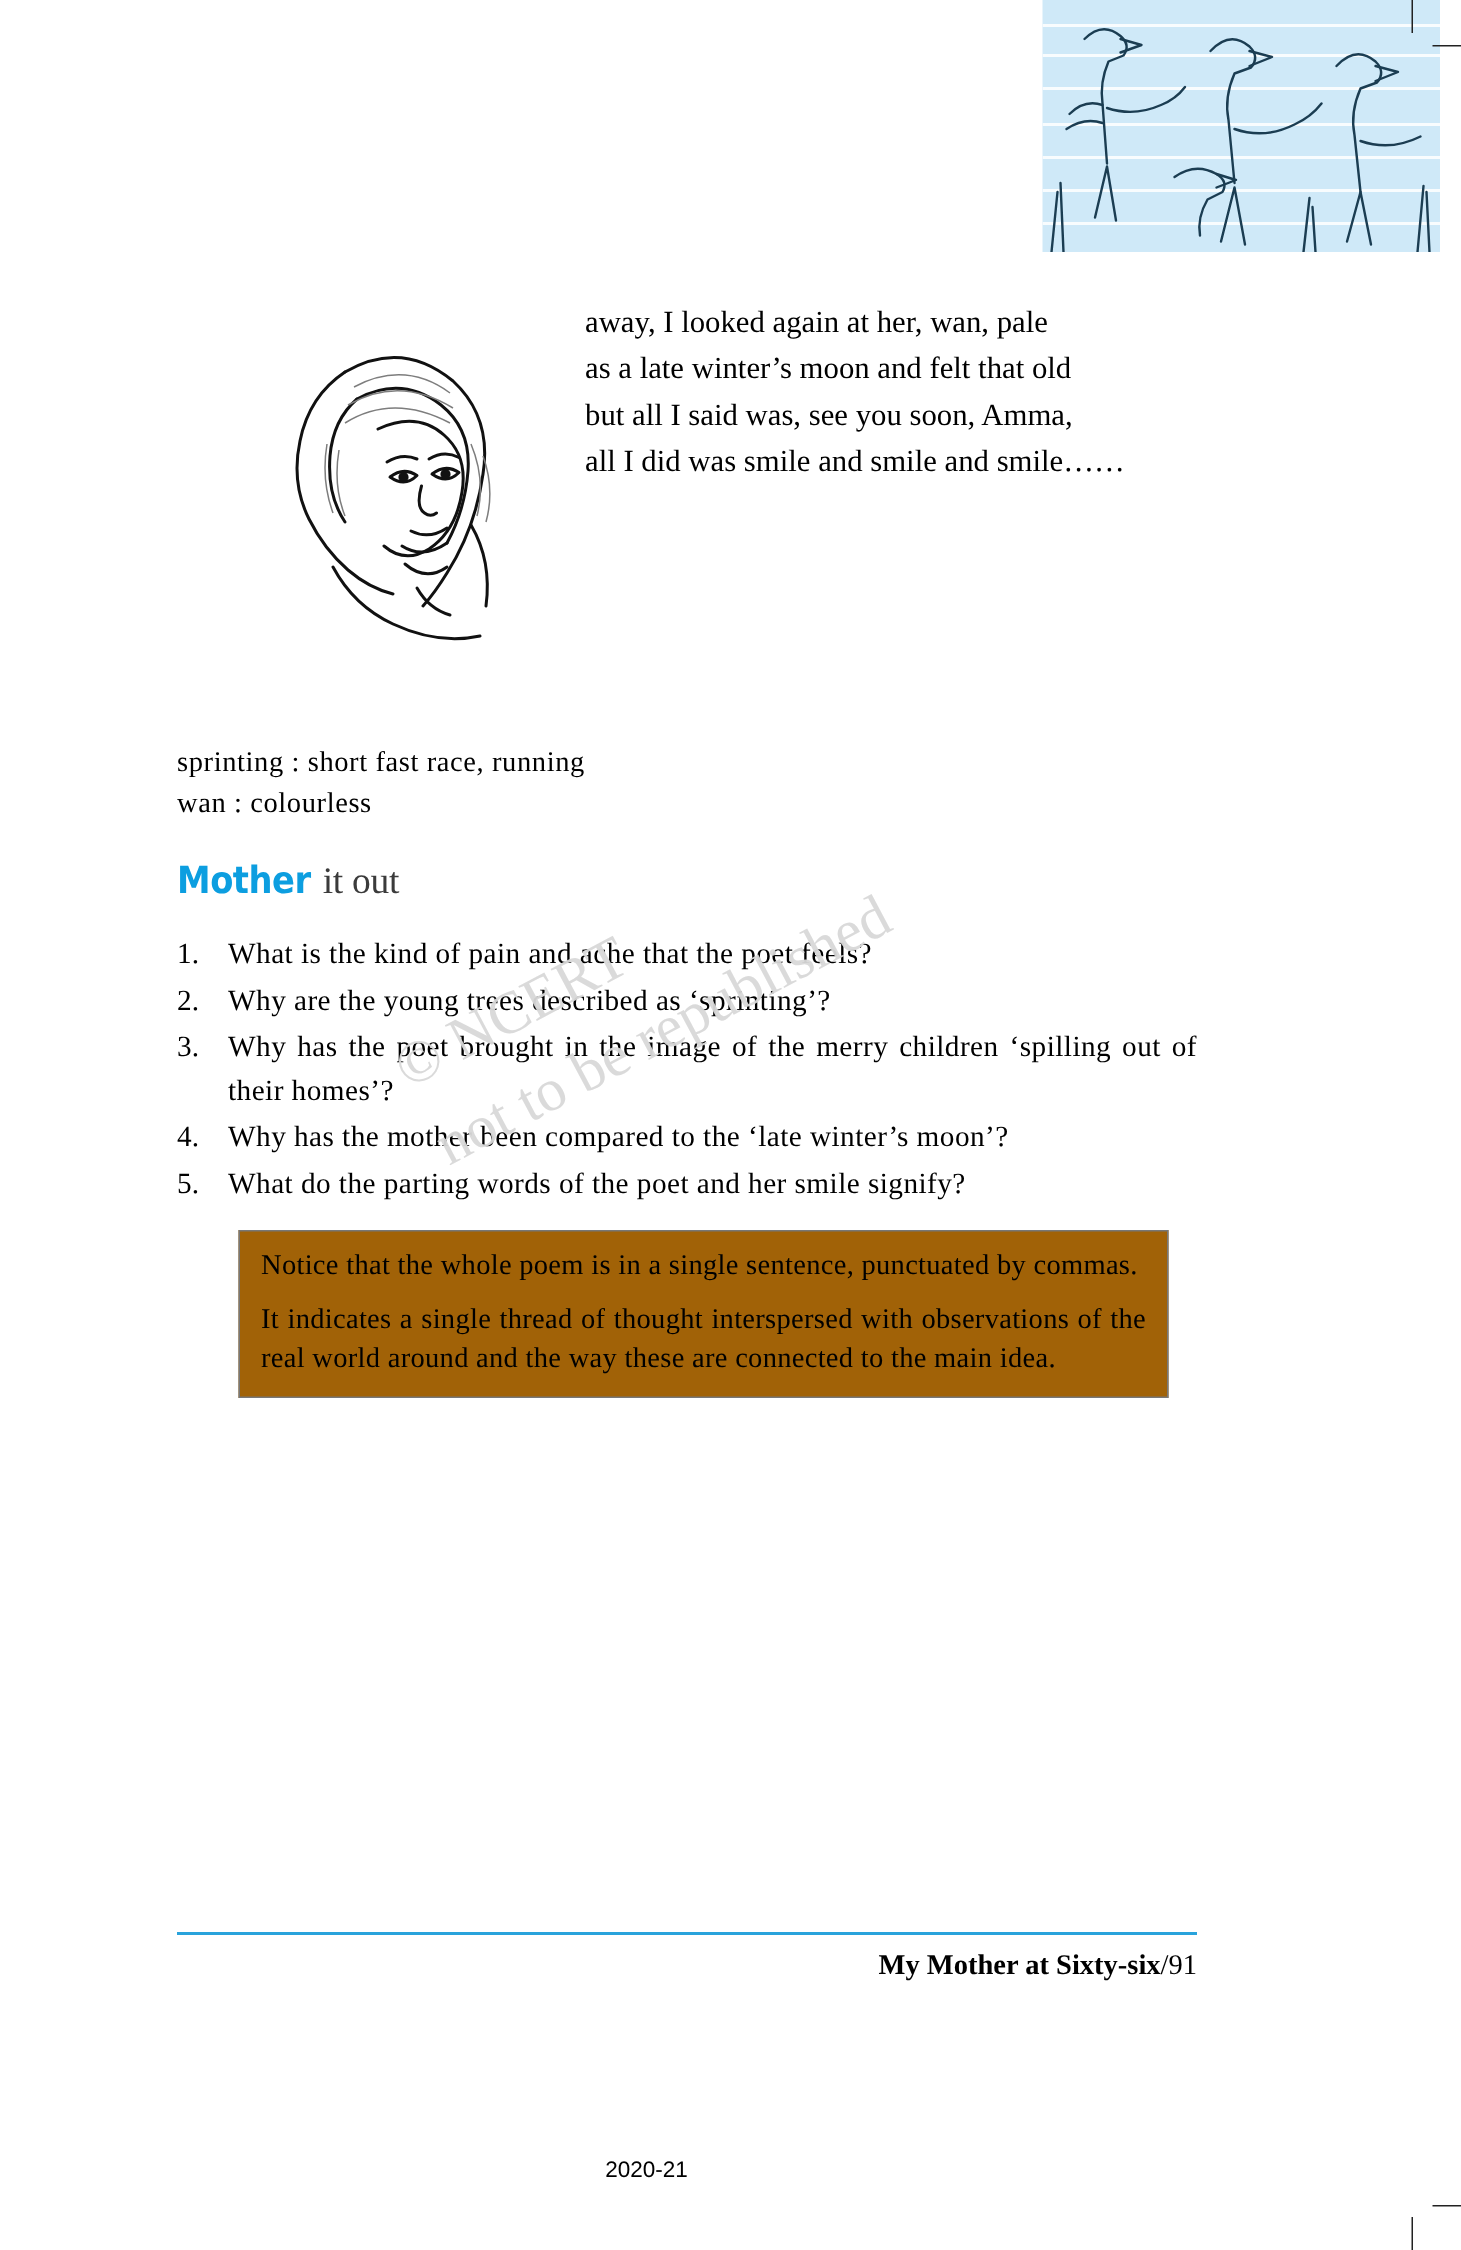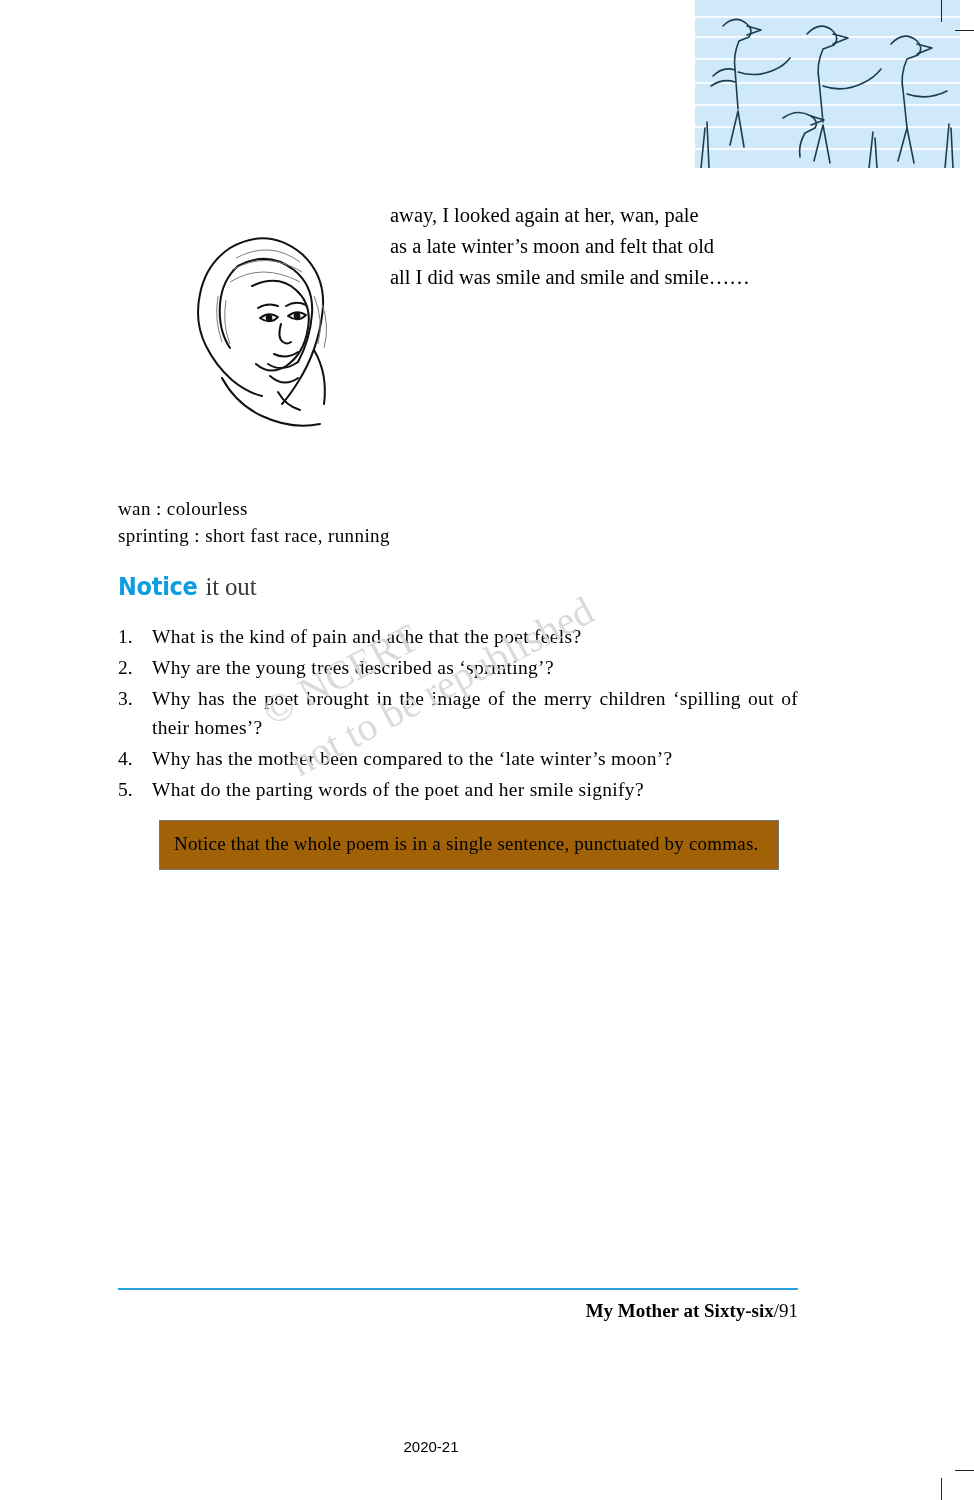--- a/index.html
+++ b/index.html
@@ -268,31 +268,32 @@
       <g stroke="#7d7d7d" stroke-width="1" fill="none">
         <path d="M118 58 q34 -18 64 4 M114 70 q34 -20 70 2 M112 82 q32 -20 70 0"></path>
         <path d="M100 96 q-4 24 4 46 M108 100 q-4 24 4 44"></path>
         <path d="M196 96 q10 24 4 48 M204 104 q8 22 2 44"></path>
       </g>
     </svg>
   </div>
   <div class="poem-text">
     <span class="line">away, I looked again at her, wan, pale</span>
     <span class="line">as a late winter’s moon and felt that old</span>
+    <span class="line">but all I said was, see you soon, Amma,</span>
     <span class="line">all I did was smile and smile and smile……</span>
   </div>
 </div>
 
 <div class="glossary">
+  <span class="g-line">sprinting : short fast race, running</span>
   <span class="g-line">wan : colourless</span>
-  <span class="g-line">sprinting : short fast race, running</span>
 </div>
 
 <div class="think-head">
-  <span class="w1">Notice</span>
+  <span class="w1">Mother</span>
   <span class="w2">it out</span>
 </div>
 
 <div class="q-list">
   <div class="q-item">
     <span class="q-num">1.</span>
     <span class="q-text">What is the kind of pain and ache that the poet feels?</span>
   </div>
   <div class="q-item">
     <span class="q-num">2.</span>
@@ -312,19 +313,20 @@
   </div>
 </div>
 
 <div class="watermark">
   <div>© NCERT</div>
   <div>not to be republished</div>
 </div>
 
 <div class="note-box">
   <p>Notice that the whole poem is in a single sentence, punctuated by commas.</p>
+  <p>It indicates a single thread of thought interspersed with observations of the real world around and the way these are connected to the main idea.</p>
 </div>
 
 <div class="footer-rule"></div>
 <div class="footer-text">
   <b>My Mother at Sixty-six</b><span>/91</span>
 </div>
 <div class="page-year">2020-21</div>
 
 </body></html>

